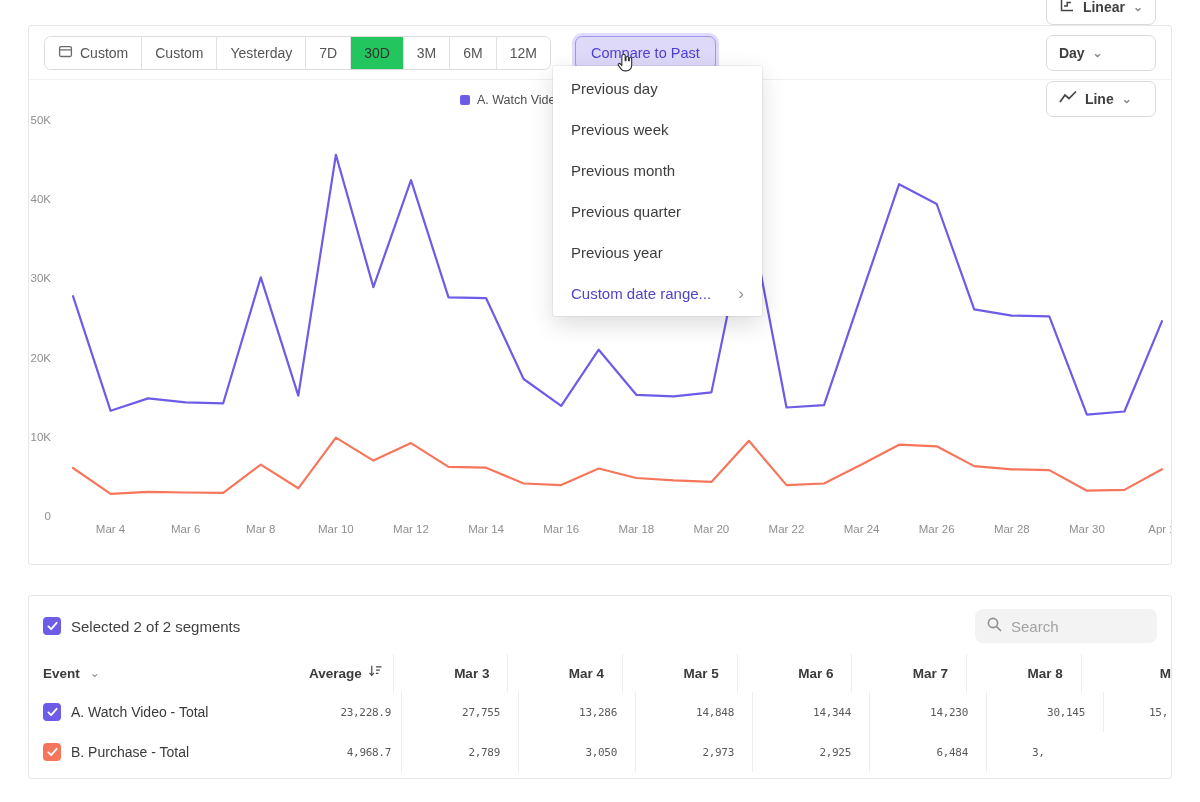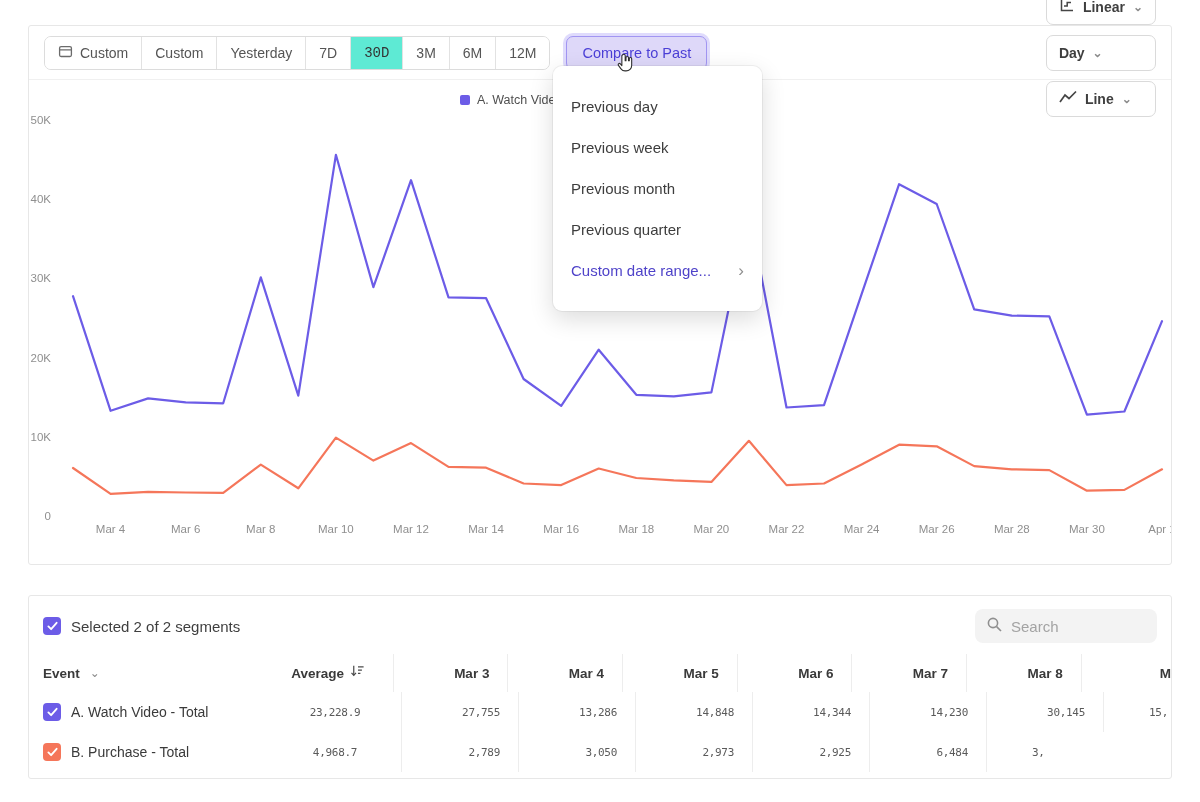--- a/index.html
+++ b/index.html
@@ -5,57 +5,57 @@
   * { box-sizing: border-box; margin: 0; padding: 0; }
   html,body { width:1200px; height:802px; background:#ffffff;
     font-family:"Liberation Sans", sans-serif; color:#3f3f3f; overflow:hidden; }
   .card { position:relative; background:#fff; border:1px solid #e7e7e7; border-radius:3px; }
   .top-card { margin:25px 28px 0; height:540px; }
   .toolbar { height:54px; display:flex; align-items:center; padding:0 15px; border-bottom:1px solid #f0f0f0; }
   .seg { display:flex; align-items:stretch; border:1px solid #dcdcdc; border-radius:7px; overflow:hidden; height:34px; }
   .seg button { display:flex; align-items:center; gap:7px; border:none; background:#fff; padding:0 13px;
     font-family:inherit; font-size:14px; color:#555; cursor:pointer; border-left:1px solid #e2e2e2; }
   .seg button:first-child { border-left:none; }
-  .seg button.sel { background:#5eead4; color:#333;font-family:Liberation Mono, monospace; }
-  .compare-btn { margin-left:16px; height:34px; background:#ded8f9; color:#4b3fd6; border:1px solid #a195f2;
+  .seg button.sel { background:#22c55e; color:#333; }
+  .compare-btn { margin-left:24px; height:34px; background:#ded8f9; color:#4b3fd6; border:1px solid #a195f2;
     border-radius:7px; padding:0 15px; font-family:inherit; font-size:14.5px; font-weight:500; cursor:pointer;
     box-shadow:0 0 0 3px rgba(141,126,246,.28); }
   .tb-right { margin-left:auto; display:flex; gap:10px;flex-direction:column; }
   .tb-btn { display:flex; align-items:center; gap:8px; height:36px; border:1px solid #dadada; background:#fff;
     border-radius:7px; padding:0 12px; font-family:inherit; font-size:14px; font-weight:700; color:#3f3f3f; cursor:pointer; }
   .chev { color:#8a8a8a; font-size:12px; line-height:1; }
   .chart-body { position:relative; height:483px; }
   .legend { position:absolute; left:431px; top:13px; display:flex; align-items:center; gap:7px; z-index:2;
     font-size:12.5px; color:#4f4f4f; white-space:nowrap; }
   .swatch { width:10px; height:10px; border-radius:2px; background:#6c5ce7; display:inline-block; }
   #chart-svg { position:absolute; left:0; top:0; }
   
-  .menu { position:absolute; left:553px; top:66px; width:209px; z-index:50; background:#fff; border-radius:9px;
-    padding:20px 0; box-shadow:0 0 0 1px rgba(0,0,0,.05), 0 8px 24px rgba(0,0,0,.14); }
+  .menu { position:absolute; left:553px; top:66px; width:209px; z-index:50; background:#fff; border-radius:2px;
+    padding:2px 0; box-shadow:0 0 0 1px rgba(0,0,0,.05), 0 8px 24px rgba(0,0,0,.14); }
   .menu-item { display:flex; align-items:center; justify-content:space-between; padding:12px 18px;
     font-size:15px; color:#3d3d3d; cursor:pointer; }
   .menu-item.custom { color:#4f43c9; }
   .menu-item .rchev { color:#8f8f8f; font-size:17px; line-height:1; }
   .cursor { position:absolute; left:616px; top:52px; z-index:60; pointer-events:none; }
   
   .bottom-card { margin:30px 28px 0; padding-bottom:6px; overflow:hidden; }
   .seg-header { display:flex; align-items:center; padding:13px 14px 11px; }
   .checkbox { width:18px; height:18px; border-radius:4px; display:flex; align-items:center; justify-content:center; flex:0 0 18px; cursor:pointer; }
   .seg-header .lbl { margin-left:10px; font-size:15px; color:#3f3f3f; }
   .search { margin-left:auto; width:182px; height:34px; background:#f3f3f3; border-radius:8px;
     display:flex; align-items:center; gap:8px; padding:0 11px; }
   .search input { border:none; background:transparent; outline:none; width:100%;
     font-family:inherit; font-size:15px; color:#3f3f3f; }
   .search input::placeholder { color:#a3a3a3; }
   
   .trow { display:flex; align-items:stretch; height:40px; }
   .trow.thead { height:38px; }
   .tcell { display:flex; align-items:center; }
   .c-event { width:250px; padding-left:14px; gap:10px; }
-  .c-avg { width:122px; justify-content:center; padding-right:10px; gap:6px; }
+  .c-avg { width:122px; justify-content:flex-end; padding-right:10px; gap:6px; }
   .c-date { width:117px; justify-content:flex-end; padding-right:18px; border-left:1px solid #ededed; }
   .c-clip { flex:1; border-left:1px solid #ededed; padding-left:45px; }
   .hdr-txt { font-size:13.5px; font-weight:700; color:#3a3a3a; }
   .clip-h { padding-left:33px; }
   .row-lbl { font-size:14px; color:#3a3a3a; cursor:pointer; }
   .num { font-family:"DejaVu Sans Mono", monospace; font-size:11px; color:#5a5a5a; letter-spacing:-.3px; }
 </style>
 </head>
 <body>
 
@@ -150,20 +150,21 @@
         <polyline points="44.0,216.2 81.6,330.8 119.1,318.4 156.7,322.4 194.2,323.3 231.8,197.3 269.3,315.6 306.9,74.8 344.4,207.1 382.0,100.2 419.5,217.4 457.1,218.2 494.6,299.0 532.2,325.9 569.7,269.7 607.3,314.8 644.8,316.4 682.4,312.4 719.9,131.1 757.5,327.5 795.0,325.1 832.6,214.2 870.1,104.2 907.7,124.0 945.2,229.3 982.8,235.6 1020.3,236.4 1057.9,334.6 1095.4,331.5 1133.0,241.2" fill="none" stroke="#6c5ce7" stroke-width="2.2" stroke-linejoin="round" stroke-linecap="round"></polyline>
       </svg>
   </div>
 </div>
 
 <div class="menu" id="compare-menu">
     <div class="menu-item">Previous day</div>
     <div class="menu-item">Previous week</div>
     <div class="menu-item">Previous month</div>
     <div class="menu-item">Previous quarter</div>
+    <div class="menu-item">Previous year</div>
     <div class="menu-item custom">
       <span>Custom date range...</span>
       <span class="rchev">›</span>
     </div>
   </div>
 
 <div class="cursor">
   <svg width="19" height="22" viewBox="0 0 24 26">
     <path d="M10 2c.9 0 1.6.7 1.6 1.6V10h1V6.4c0-.9.7-1.6 1.6-1.6.9 0 1.6.7 1.6 1.6V10h1V7.6c0-.8.7-1.5 1.5-1.5s1.5.7 1.5 1.5V16c0 3.9-3.1 7-7 7h-1.4c-2 0-3.9-1-5.1-2.6l-3.2-4.3c-.5-.7-.4-1.7.3-2.2.7-.5 1.6-.4 2.1.2l1.9 2.2V3.6C8.4 2.7 9.1 2 10 2z" fill="#ffffff" stroke="#2f2f2f" stroke-width="1.4" stroke-linejoin="round"></path>
   </svg>

